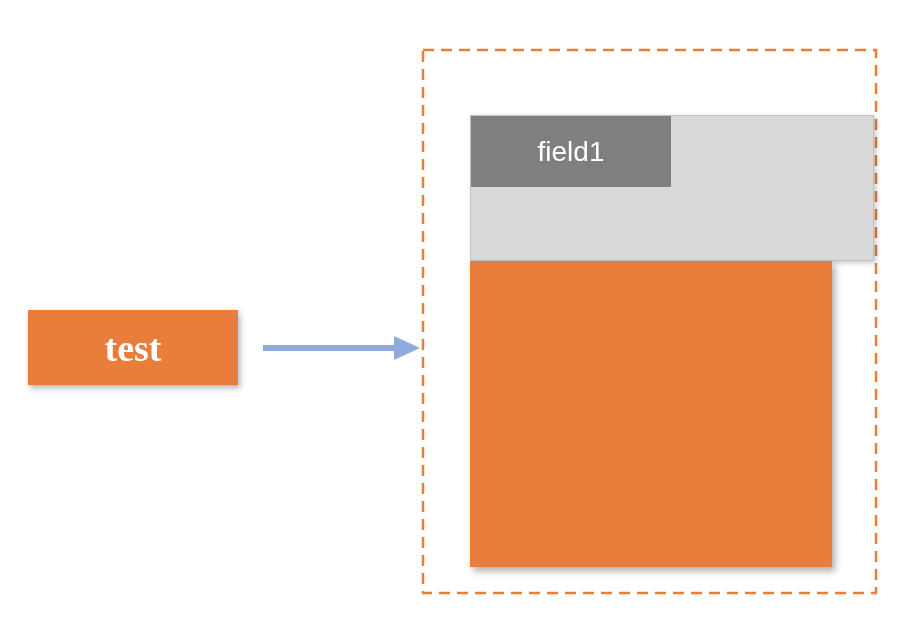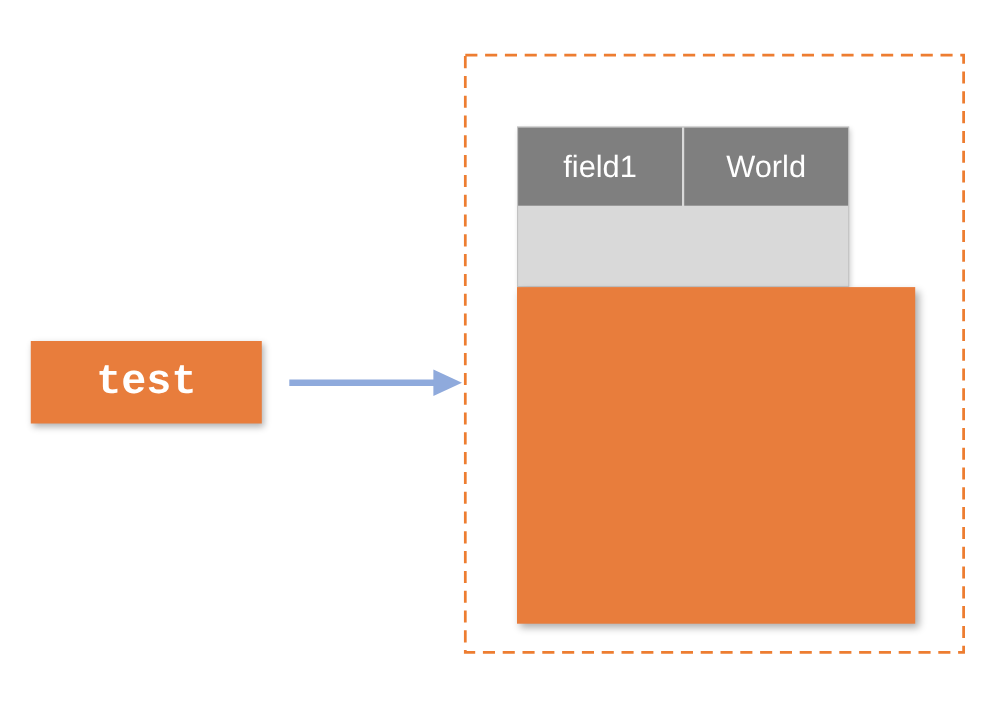--- a/index.html
+++ b/index.html
@@ -31,21 +31,21 @@
     top: 310px;
     width: 210px;
     height: 75px;
     background: var(--orange-fill);
     box-shadow: 2px 3px 6px rgba(0,0,0,0.30);
     display: flex;
     align-items: center;
     justify-content: center;
   }
   .key-box .key-label {
-    font-family: Liberation Mono, monospace;
+    font-family: Liberation Serif, serif;
     font-weight: bold;
     font-size: 38px;
     color: var(--cell-text);
     line-height: 1;
   }
 
   
   .arrow-svg {
     position: absolute;
     left: 260px;
@@ -78,21 +78,21 @@
     font-size: 31px;
     color: var(--label-black);
     line-height: 1.15;
   }
 
   
   .hash-table {
     position: absolute;
     left: 470px;
     top: 115px;
-    width: 302px;
+    width: 404px;
     height: 146px;
     background: var(--cell-divider);
     border: 1px solid var(--table-border);
     display: grid;
     grid-template-columns: 1fr 1fr;
     grid-template-rows: 1fr 1fr;
     gap: 2px;
     box-shadow: 2px 2px 5px rgba(0,0,0,0.22);
   }
   .hash-cell {
@@ -130,18 +130,17 @@
     <polygon class="head" points="134,5 134,29 160,17"></polygon>
   </svg>
 
   <svg class="hash-border-svg" viewBox="0 0 458 548">
     <rect x="2" y="2" width="453" height="543"></rect>
   </svg>
 
 
   <div class="hash-table">
     <div class="hash-cell">field1</div>
-    <div class="hash-cell">World</div>
   </div>
 
   <div class="hash-body"></div>
 
 </div>
 
 </body></html>

